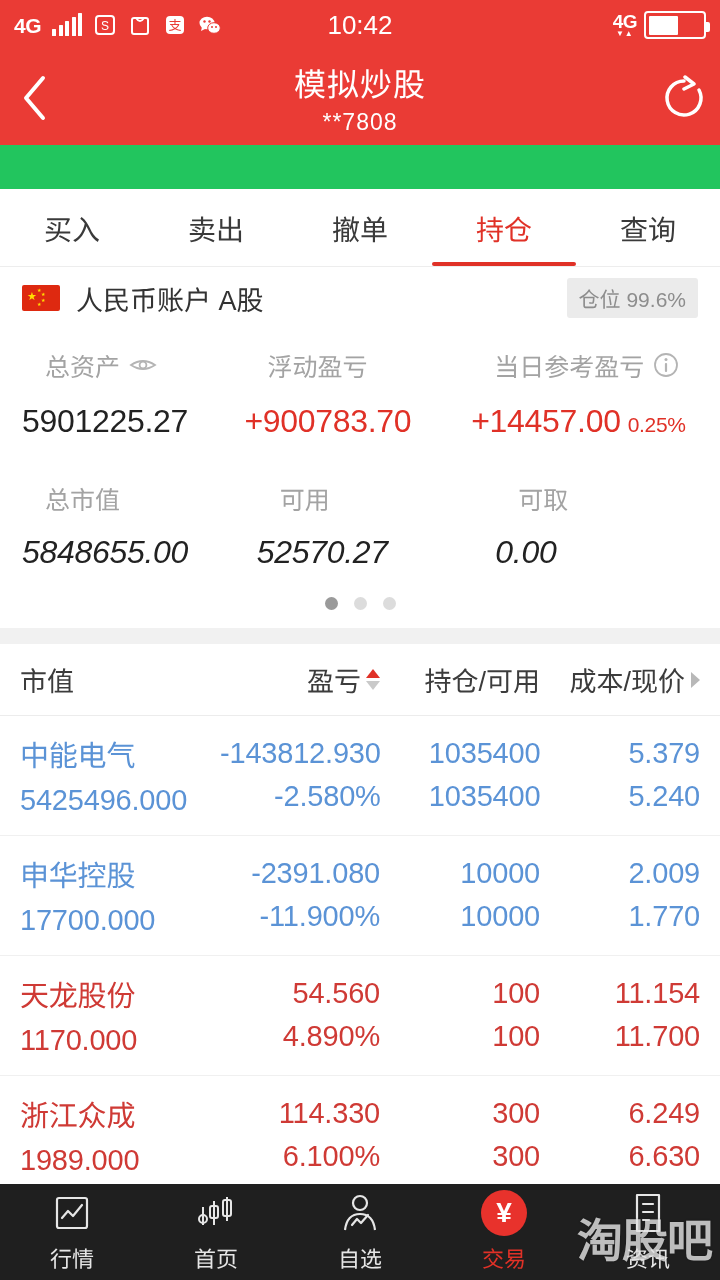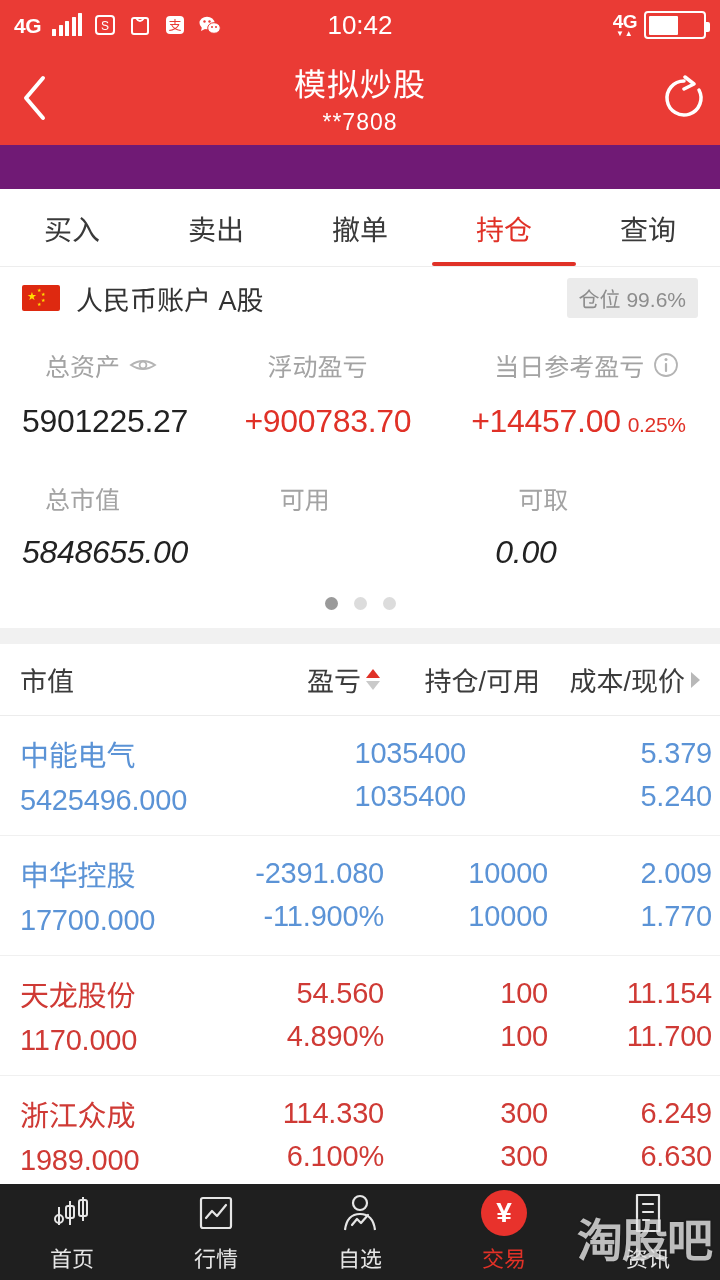--- a/index.html
+++ b/index.html
@@ -2,21 +2,21 @@
 <html lang="zh-CN"><head>
 <meta charset="utf-8">
 <title>模拟炒股</title>
 <style>
   * { margin:0; padding:0; box-sizing:border-box; }
   html, body {
     width:720px; height:1280px;
     font-family:"Liberation Sans","DejaVu Sans",sans-serif;
     background:#ffffff; overflow:hidden;
   }
-  #app { position:relative; width:720px; height:1280px; background:#701a75; }
+  #app { position:relative; width:720px; height:1280px; background:#22c55e; }
 
   
   .statusbar{
     height:50px; background:#ea3b35; color:#fff;
     display:flex; align-items:center; padding:0 14px;
     position:relative;
   }
   .sb-left{ display:flex; align-items:center; gap:11px; }
   .sb-4g{ font-size:21px; font-weight:600; letter-spacing:-0.5px; line-height:1; }
   .sig-bars{ display:flex; align-items:flex-end; gap:2.5px; height:22px; }
@@ -148,21 +148,21 @@
   .sort-arrows .dn{
     width:0;height:0;border-left:7px solid transparent;border-right:7px solid transparent;
     border-top:9px solid #c9c9c9;
   }
   .chev-r{
     width:0;height:0;border-top:8px solid transparent;border-bottom:8px solid transparent;
     border-left:9px solid #b8b8b8; margin-left:6px;
   }
 
   .row{
-    display:flex; align-items:center; padding:16px 8px 18px 20px;
+    display:flex; align-items:center; padding:16px 20px 18px 20px;
     border-bottom:1px solid #f0f0f0; background:#fff;
     min-height:110px;
     text-align:center;
   }
   .cell{ display:flex; flex-direction:column; gap:10px; }
   .cell.col1{ flex:0 0 200px; align-items:flex-start; }
   .cell.col2{ flex:1; align-items:flex-end; }
   .cell.col3{ flex:1; align-items:flex-end; }
   .cell.col4{ flex:1; align-items:flex-end; }
   .c-top{ font-size:29px; font-weight:500; letter-spacing:-0.2px; }
@@ -339,20 +339,21 @@
       <div class="sum-cell">
         <div class="sum-label">
             <span>总市值</span>
           </div>
         <div class="sum-value">5848655.00</div>
       </div>
       <div class="sum-cell c2">
         <div class="sum-label">
             <span>可用</span>
           </div>
+        <div class="sum-value">52570.27</div>
       </div>
       <div class="sum-cell c2">
         <div class="sum-label">
             <span>可取</span>
           </div>
         <div class="sum-value">0.00</div>
       </div>
     </div>
 
     <div class="dots">
@@ -383,20 +384,24 @@
       <span class="chev-r"></span>
     </div>
   </div>
 
   <div id="rows">
       <div class="row">
         <div class="cell col1">
           <span class="c-top down-col">中能电气</span>
           <span class="c-bot down-col">5425496.000</span>
         </div>
+        <div class="cell col2">
+          <span class="c-top down-col">-143812.930</span>
+          <span class="c-bot down-col">-2.580%</span>
+        </div>
         <div class="cell col3">
           <span class="c-top down-col">1035400</span>
           <span class="c-bot down-col">1035400</span>
         </div>
         <div class="cell col4">
           <span class="c-top down-col">5.379</span>
           <span class="c-bot down-col">5.240</span>
         </div>
       </div>
       <div class="row">
@@ -463,44 +468,44 @@
         <div class="cell col3">
           <span class="c-top up-col">100</span>
         </div>
         <div class="cell col4">
           <span class="c-top up-col">-6.879</span>
         </div>
       </div>
     </div>
 
   <div class="bottomnav">
+    <div class="nav-item">
+      <span class="nav-icon">
+        <svg width="40" height="40" viewBox="0 0 40 40">
+            <rect x="5" y="5" width="30" height="30" rx="2" fill="none" stroke="#e6e6e6" stroke-width="2.2"></rect>
+            <path d="M10 25 L16 18 L21 23 L30 12" fill="none" stroke="#e6e6e6" stroke-width="2.2" stroke-linecap="round" stroke-linejoin="round"></path>
+          </svg>
+      </span>
+      <span class="nav-label">行情</span>
+    </div>
     <div class="nav-item">
       <span class="nav-icon">
         <svg width="44" height="40" viewBox="0 0 44 40">
             <line x1="9" y1="14" x2="9" y2="32" stroke="#e6e6e6" stroke-width="2"></line>
             <circle cx="9" cy="26" r="4" fill="none" stroke="#e6e6e6" stroke-width="2"></circle>
             <line x1="20" y1="8" x2="20" y2="32" stroke="#e6e6e6" stroke-width="2"></line>
             <rect x="16" y="13" width="8" height="12" rx="2" fill="none" stroke="#e6e6e6" stroke-width="2"></rect>
             <line x1="33" y1="4" x2="33" y2="28" stroke="#e6e6e6" stroke-width="2"></line>
             <rect x="29" y="7" width="8" height="16" rx="2" fill="none" stroke="#e6e6e6" stroke-width="2"></rect>
           </svg>
       </span>
       <span class="nav-label">首页</span>
     </div>
     <div class="nav-item">
       <span class="nav-icon">
-        <svg width="40" height="40" viewBox="0 0 40 40">
-            <rect x="5" y="5" width="30" height="30" rx="2" fill="none" stroke="#e6e6e6" stroke-width="2.2"></rect>
-            <path d="M10 25 L16 18 L21 23 L30 12" fill="none" stroke="#e6e6e6" stroke-width="2.2" stroke-linecap="round" stroke-linejoin="round"></path>
-          </svg>
-      </span>
-      <span class="nav-label">行情</span>
-    </div>
-    <div class="nav-item">
-      <span class="nav-icon">
         <svg width="42" height="40" viewBox="0 0 42 40">
             <circle cx="21" cy="10" r="7" fill="none" stroke="#e6e6e6" stroke-width="2.2"></circle>
             <path d="M6 37 Q8 21 21 21 Q34 21 36 37" fill="none" stroke="#e6e6e6" stroke-width="2.2"></path>
             <path d="M13 32 L18 26 L22 30 L29 22" fill="none" stroke="#e6e6e6" stroke-width="2.2" stroke-linecap="round" stroke-linejoin="round"></path>
           </svg>
       </span>
       <span class="nav-label">自选</span>
     </div>
     <div class="nav-item active">
       <span class="nav-icon">

